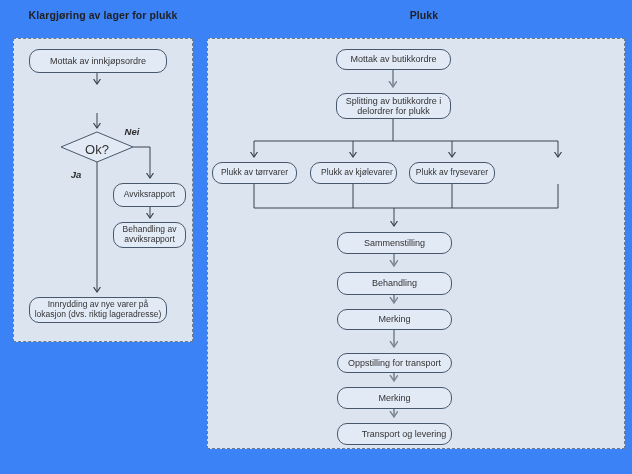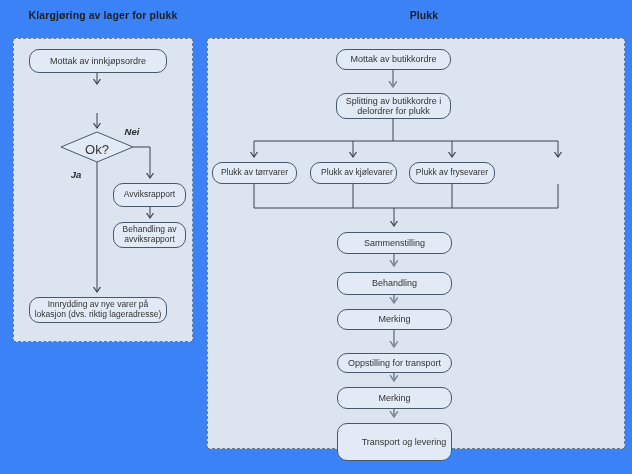--- a/index.html
+++ b/index.html
@@ -99,15 +99,15 @@
   <div class="node" style="left:336px;top:49px;width:115px;height:21px;">Mottak av butikkordre</div>
   <div class="node" style="left:336px;top:93px;width:115px;height:26px;">Splitting av butikkordre i delordrer for plukk</div>
   <div class="node small" style="left:212px;top:162px;width:85px;height:22px;">Plukk av tørrvarer</div>
   <div class="node small" style="left:310px;top:162px;width:87px;height:22px;padding-left:10px;">Plukk av kjølevarer</div>
   <div class="node small" style="left:409px;top:162px;width:86px;height:22px;">Plukk av frysevarer</div>
   <div class="node" style="left:337px;top:232px;width:115px;height:22px;">Sammenstilling</div>
   <div class="node" style="left:337px;top:272px;width:115px;height:23px;">Behandling</div>
   <div class="node" style="left:337px;top:353px;width:115px;height:20px;">Oppstilling for transport</div>
   <div class="node" style="left:337px;top:309px;width:115px;height:21px;">Merking</div>
   <div class="node" style="left:337px;top:387px;width:115px;height:22px;">Merking</div>
-  <div class="node" style="left:337px;top:423px;width:115px;height:38px;padding-left:22px;">Transport og levering</div>
+  <div class="node" style="left:337px;top:423px;width:115px;height:22px;padding-left:22px;">Transport og levering</div>
 
 </div>
 
 </body></html>

